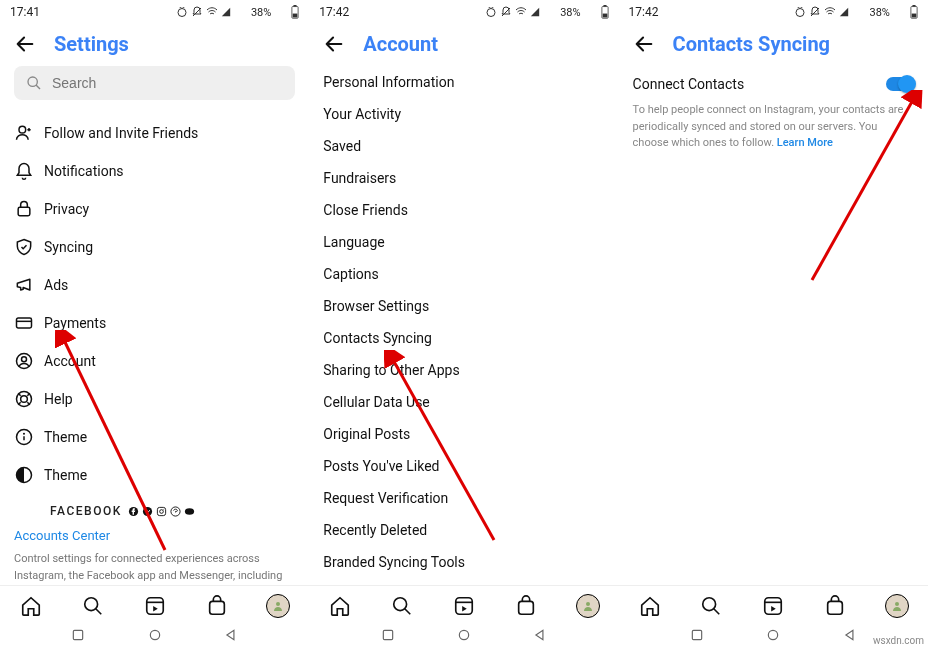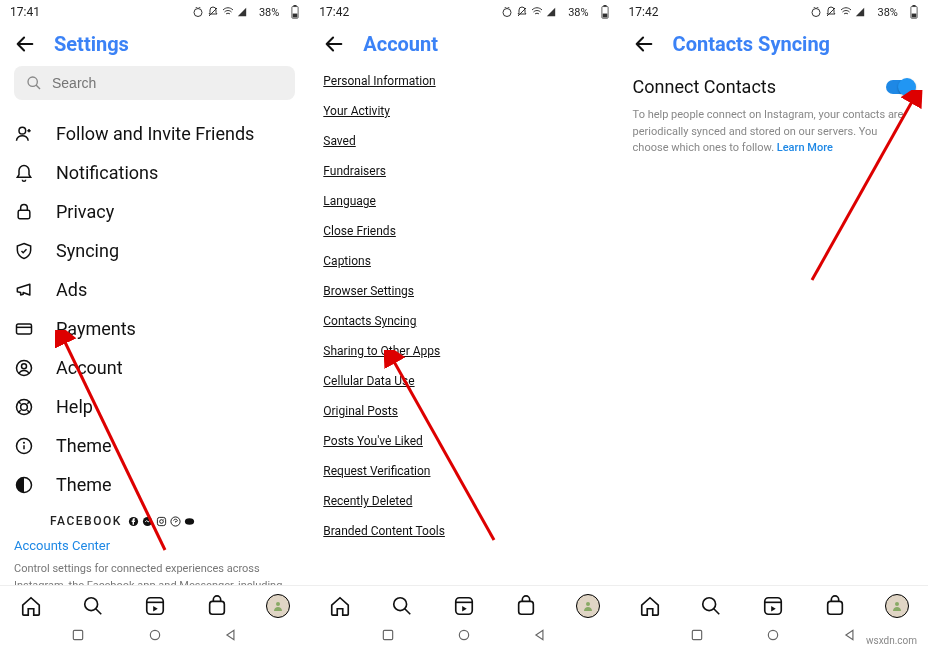--- a/index.html
+++ b/index.html
@@ -1,48 +1,48 @@
 <!DOCTYPE html>
 <html><head>
 <meta charset="utf-8">
 <style>
   * { box-sizing: border-box; margin: 0; padding: 0; }
   body { font-family: -apple-system, BlinkMacSystemFont, "Segoe UI", Roboto, Arial, sans-serif; background: #fff; width: 928px; height: 650px; overflow: hidden; position: relative; }
   .screens { display: flex; width: 928px; height: 650px; }
   .screen { width: 309.3px; height: 650px; position: relative; background: #fff; display: flex; flex-direction: column; }
   .status-bar { display: flex; justify-content: space-between; align-items: center; padding: 4px 10px 2px 10px; font-size: 12px; color: #222; height: 22px; }
-  .status-right { display: flex; align-items: center; gap: 12px; font-size: 11px; }
+  .status-right { display: flex; align-items: center; gap: 20px; font-size: 11px; }
   .status-icons { display: flex; gap: 3px; align-items: center; }
   .header { display: flex; align-items: center; padding: 10px 14px; gap: 18px; }
   .header-title { font-size: 20px; font-weight: 700; color: #3b82f6; }
   .back-arrow { width: 22px; height: 22px; display: flex; align-items: center; justify-content: center; cursor: pointer; }
   .content { flex: 1; overflow-y: auto; padding: 0 14px; }
   .search-box { background: #efefef; border-radius: 8px; padding: 9px 12px; display: flex; align-items: center; gap: 10px; margin-bottom: 14px; color: #888; }
   .search-input { border: none; background: transparent; outline: none; flex: 1; font-size: 14px; color: #555; }
-  .list-row { display: flex; align-items: center; gap: 22px; padding: 9px 0; cursor: pointer; }
+  .list-row { display: flex; align-items: center; gap: 10px; padding: 9px 0; cursor: pointer; }
   .list-icon { width: 20px; height: 20px; display: flex; align-items: center; justify-content: center; flex-shrink: 0; }
-  .list-label { font-size: 18px; color: #111; }
-  .list-plain { padding: 8px 0; font-size: 12px; color: #111; cursor: pointer; text-decoration: underline; }
+  .list-label { font-size: 14px; color: #111; }
+  .list-plain { padding: 8px 0; font-size: 14px; color: #111; cursor: pointer; }
   .fb-brand { margin-top: 10px; display: flex; align-items: center; gap: 6px; font-size: 12px; letter-spacing: 1.5px; font-weight: 500; color: #222; padding-left: 36px; }
   .fb-logos { display: flex; gap: 3px; font-size: 12px; }
   .accounts-link { color: #1e88e5; font-size: 13px; margin-top: 10px; cursor: pointer; }
   .small-text { font-size: 11px; color: #777; line-height: 1.5; margin-top: 8px; }
   .contacts-row { display: flex; justify-content: space-between; align-items: center; padding: 10px 0; }
   .toggle { width: 28px; height: 14px; background: #1e88e5; border-radius: 7px; position: relative; cursor: pointer; }
   .toggle::after { content: ""; position: absolute; right: -2px; top: -2px; width: 18px; height: 18px; background: #2196f3; border-radius: 50%; box-shadow: 0 1px 2px rgba(0,0,0,0.3); }
   .help-text { font-size: 11px; color: #888; line-height: 1.5; }
   .help-text a { color: #1e88e5; text-decoration: none; font-weight: 500; }
   .bottom-nav { display: flex; justify-content: space-around; align-items: center; padding: 8px 0 4px 0; border-top: 0.5px solid #eee; }
   .nav-item { width: 24px; height: 24px; display: flex; align-items: center; justify-content: center; cursor: pointer; }
   .sys-nav { display: flex; justify-content: space-around; align-items: center; padding: 6px 40px 8px 40px; }
   .sys-btn { width: 14px; height: 14px; display: flex; align-items: center; justify-content: center; cursor: pointer; color: #555; }
   .avatar { width: 24px; height: 24px; border-radius: 50%; border: 1.5px solid #000; display: flex; align-items: center; justify-content: center; background: #e0d5c5; }
   svg { display: block; }
   .arrow-annotation { position: absolute; pointer-events: none; }
-  .watermark { position: absolute; bottom: 4px; right: 11px; font-size: 10px; color: #888; }
+  .watermark { position: absolute; bottom: 4px; right: 4px; font-size: 10px; color: #888; }
 </style>
 </head>
 <body>
 
 <div class="screens">
 
   <div class="screen">
     <div class="status-bar">
       <span>17:41</span>
       <div class="status-right">
@@ -308,32 +308,32 @@
             <path d="M20 12H4m0 0l7-7m-7 7l7 7" stroke="#111" stroke-width="2.2" fill="none" stroke-linecap="round" stroke-linejoin="round"></path>
           </svg>
       </div>
       <div class="header-title">Account</div>
     </div>
     <div class="content">
       <div class="list-plain">Personal Information</div>
       <div class="list-plain">Your Activity</div>
       <div class="list-plain">Saved</div>
       <div class="list-plain">Fundraisers</div>
+      <div class="list-plain">Close Friends</div>
       <div class="list-plain">Language</div>
-      <div class="list-plain">Close Friends</div>
       <div class="list-plain">Captions</div>
       <div class="list-plain">Browser Settings</div>
       <div class="list-plain">Contacts Syncing</div>
       <div class="list-plain">Sharing to Other Apps</div>
       <div class="list-plain">Cellular Data Use</div>
       <div class="list-plain">Original Posts</div>
       <div class="list-plain">Posts You've Liked</div>
       <div class="list-plain">Request Verification</div>
       <div class="list-plain">Recently Deleted</div>
-      <div class="list-plain">Branded Content Tools</div>
+      <div class="list-plain">Branded Syncing Tools</div>
     </div>
 
     <div class="bottom-nav">
       <div class="nav-item">
           <svg width="22" height="22" viewBox="0 0 24 24">
             <path d="M3 11l9-8 9 8v10a1 1 0 01-1 1h-5v-7h-6v7H4a1 1 0 01-1-1z" fill="none" stroke="#111" stroke-width="1.8"></path>
           </svg>
         </div>
       <div class="nav-item">
           <svg width="22" height="22" viewBox="0 0 24 24">

